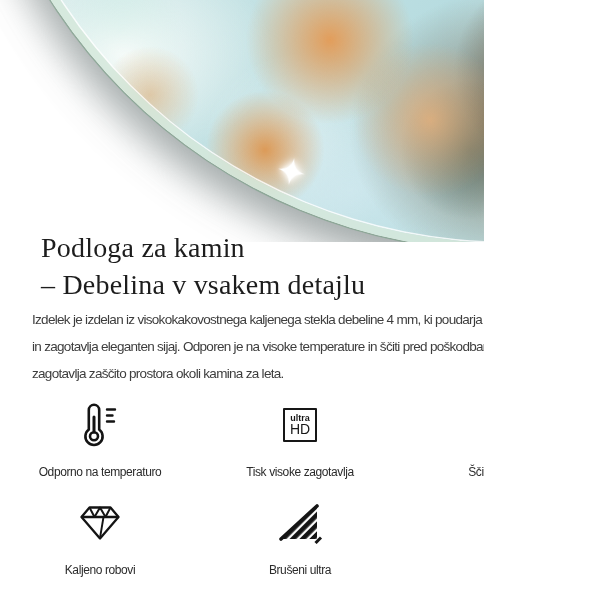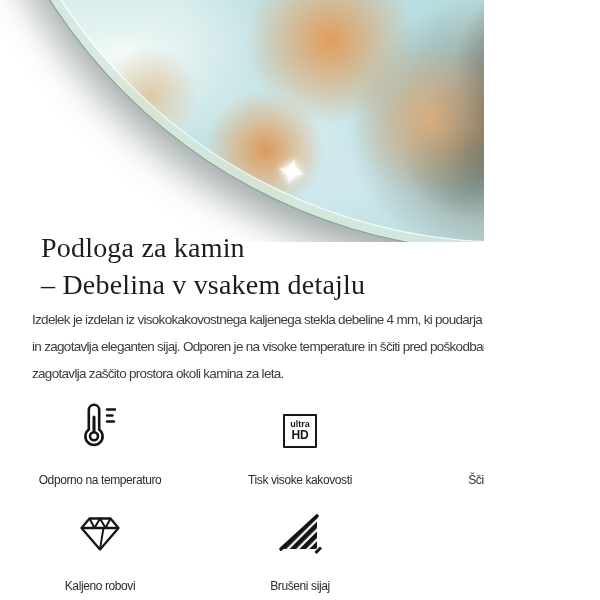--- a/index.html
+++ b/index.html
@@ -38,27 +38,27 @@
   .tl{display:block;}
 
   
   .desc{position:absolute;left:32px;top:306px;width:548px;margin:0;
         font-size:13.5px;line-height:27.2px;letter-spacing:-0.7px;color:#3d3d3d;}
 
   
   .features{position:absolute;left:0;top:402px;width:600px;display:grid;
             grid-template-columns:repeat(3,1fr);row-gap:20px;}
   .cell{display:flex;flex-direction:column;align-items:center;}
-  .icon-box{height:46px;display:flex;align-items:flex-end;justify-content:center;}
-  .feat-label{margin-top:25px;font-size:12px;line-height:15px;letter-spacing:-0.4px;color:#2b2b2b;
+  .icon-box{height:46px;display:flex;align-items:center;justify-content:center;}
+  .feat-label{margin-top:17px;font-size:12px;line-height:15px;letter-spacing:-0.4px;color:#2b2b2b;
               text-align:center;white-space:nowrap;}
   .uhd{width:34px;height:34px;border:2.6px solid #161616;border-radius:1px;box-sizing:border-box;
        display:flex;flex-direction:column;align-items:center;justify-content:center;color:#161616;}
   .uhd-top{font-size:9px;font-weight:600;line-height:9px;letter-spacing:0;}
-  .uhd-bottom{font-size:12px;font-weight:700;line-height:13px;letter-spacing:-0.2px;}
+  .uhd-bottom{font-size:14px;font-weight:400;line-height:13px;letter-spacing:-0.2px;}
   svg.ic{display:block;}
 </style>
 </head>
 <body>
 
 <div class="page">
 
   <div class="hero">
     <div class="disc"></div>
     <svg class="sparkle" viewBox="0 0 28 28">
@@ -95,21 +95,21 @@
       <div class="feat-label">Odporno na temperaturo</div>
     </div>
 
     <div class="cell">
       <div class="icon-box">
         <div class="uhd">
           <span class="uhd-top">ultra</span>
           <span class="uhd-bottom">HD</span>
         </div>
       </div>
-      <div class="feat-label">Tisk visoke kakovosti</div>
+      <div class="feat-label">Tisk visoke zagotavlja</div>
     </div>
 
     <div class="cell">
       <div class="icon-box">
         <svg class="ic" width="44" height="46" viewBox="0 0 44 46" fill="none" stroke="#141414" stroke-width="2.7" stroke-linecap="round" stroke-linejoin="round">
           <path d="M22,3 C17.2,5.3 12.2,6.8 7.5,7.5 L7.5,20 C7.5,30.6 13.3,37.9 22,42.5 C30.7,37.9 36.5,30.6 36.5,20 L36.5,7.5 C31.8,6.8 26.8,5.3 22,3 Z"></path>
           <path d="M15.5,22.5 L20.3,27.3 L29,16.8"></path>
         </svg>
       </div>
       <div class="feat-label">Ščiti podlago</div>
@@ -133,18 +133,18 @@
           <defs>
             <clipPath id="tri">
                 <path d="M4,37 L40,37 L40,4 Z"></path>
               </clipPath>
           </defs>
           <rect x="0" y="0" width="46" height="42" fill="url(#hatch)" clip-path="url(#tri)"></rect>
           <path d="M4,37 L40,4" stroke="#141414" stroke-width="3.6" stroke-linecap="round" fill="none"></path>
           <path d="M38.5,41 L44,35.5" stroke="#141414" stroke-width="3" fill="none"></path>
         </svg>
       </div>
-      <div class="feat-label">Brušeni sijaj</div>
+      <div class="feat-label">Brušeni ultra</div>
     </div>
 
 
   </div>
 </div>
 
 </body></html>

